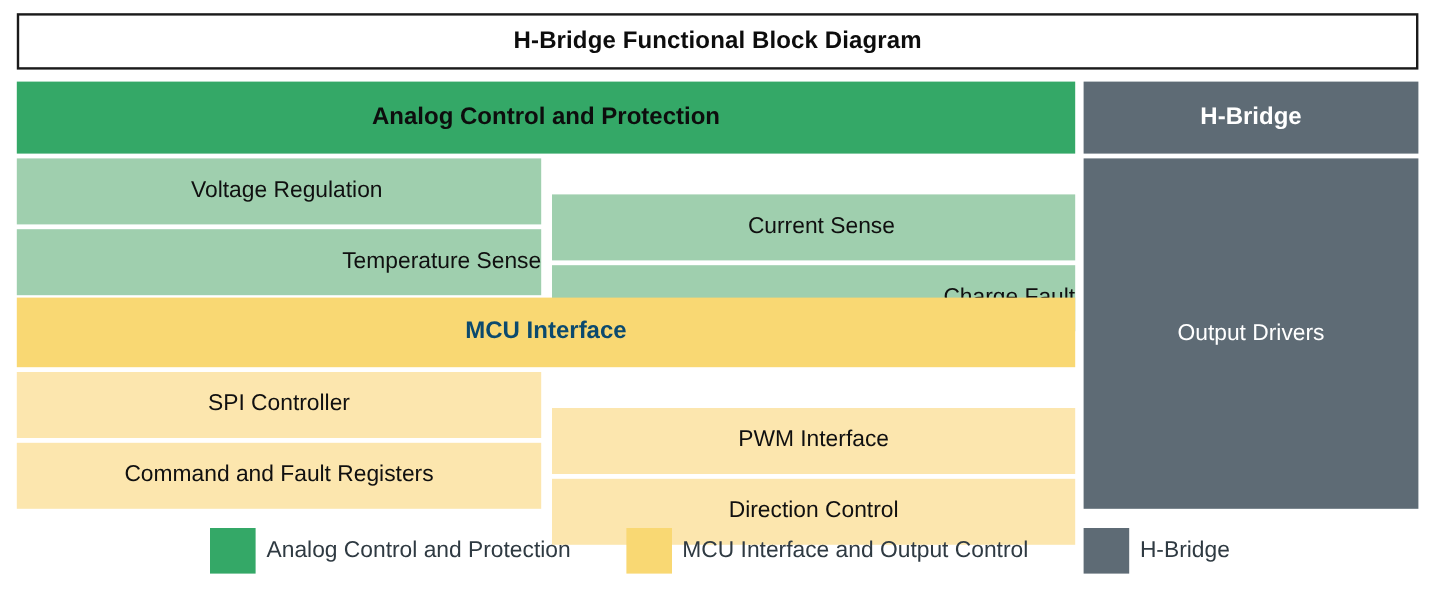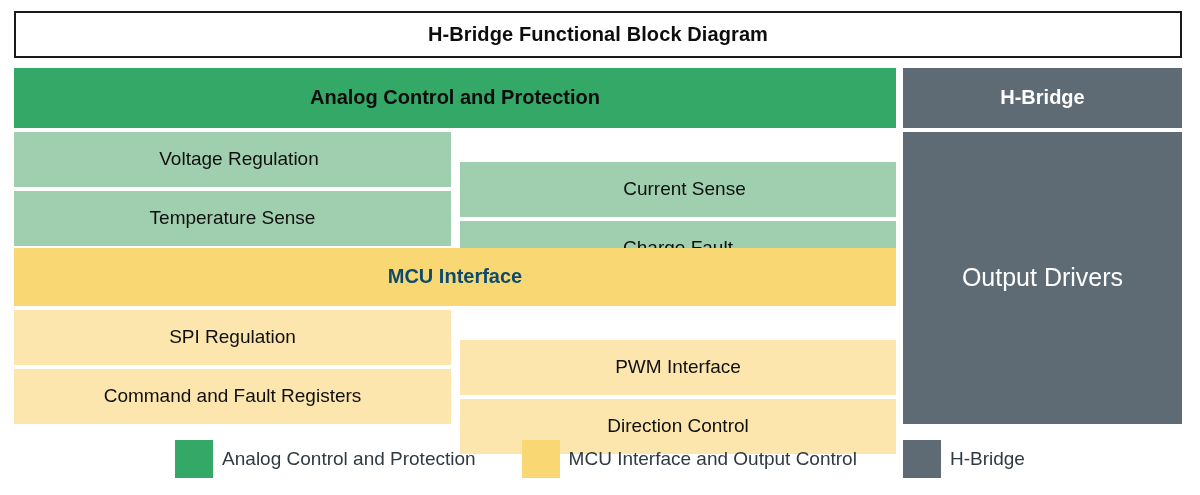--- a/index.html
+++ b/index.html
@@ -110,21 +110,21 @@
   .cell {
     position: absolute;
     height: 55px;
     font-size: 19px;
     color: #101010;
   }
   .cell.col-a { left: 0; width: 437px; }
   .cell.col-b { left: 446px; width: 436px; margin-top: 30px; }
 
   .cell.row-1 { top: 64px; padding-left: 13px; }
-  .cell.row-2 { top: 123px; }
+  .cell.row-2 { top: 123px; justify-content: flex-end; }
   .cell.row-3 { top: 242px; }
   .cell.row-4 { top: 301px; }
 
   .green-sub { background: #9fcfae; }
   .yellow-sub { background: #fce6ae; }
 
   
   .hbridge-header {
     position: absolute;
     left: 0;
@@ -137,21 +137,21 @@
     font-weight: bold;
   }
   .hbridge-body {
     position: absolute;
     left: 0;
     top: 64px;
     width: 279px;
     height: 292px;
     background: #5e6b75;
     color: #ffffff;
-    font-size: 25px;
+    font-size: 19px;
     font-weight: normal;
     flex-direction: column;
   }
   .hbridge-body .line { display: block; }
 
   
   .legend {
     position: absolute;
     left: 0;
     top: 436px;
@@ -206,21 +206,21 @@
       </div>
       <div class="block cell col-b row-2 green-sub">
         <span>Charge Fault</span>
       </div>
 
       <div class="block band band-yellow">
         <span class="band-label">MCU Interface</span>
       </div>
 
       <div class="block cell col-a row-3 yellow-sub">
-        <span>SPI Regulation</span>
+        <span>SPI Controller</span>
       </div>
       <div class="block cell col-b row-3 yellow-sub">
         <span>PWM Interface</span>
       </div>
       <div class="block cell col-a row-4 yellow-sub">
         <span>Command and Fault Registers</span>
       </div>
       <div class="block cell col-b row-4 yellow-sub">
         <span>Direction Control</span>
       </div>

